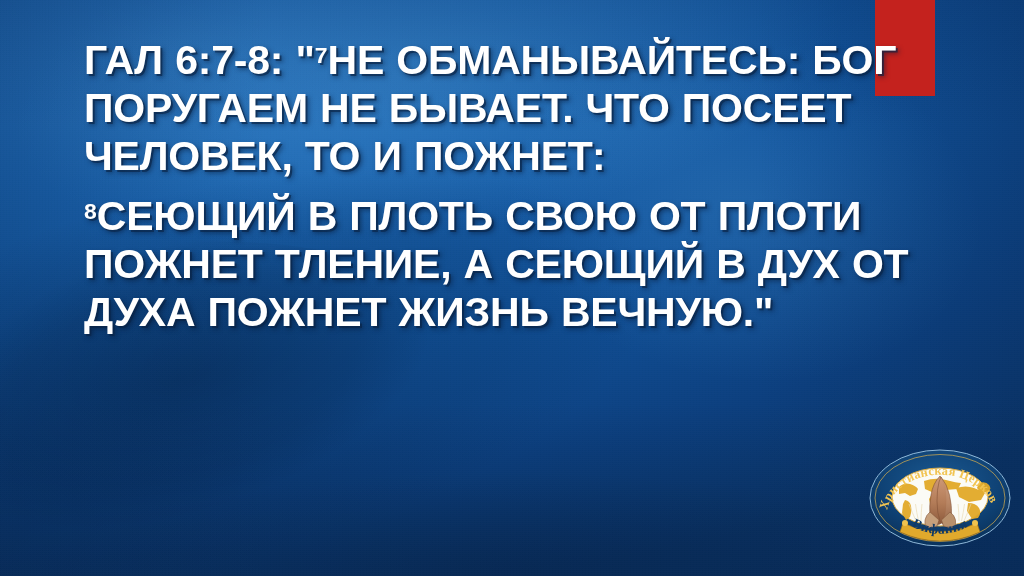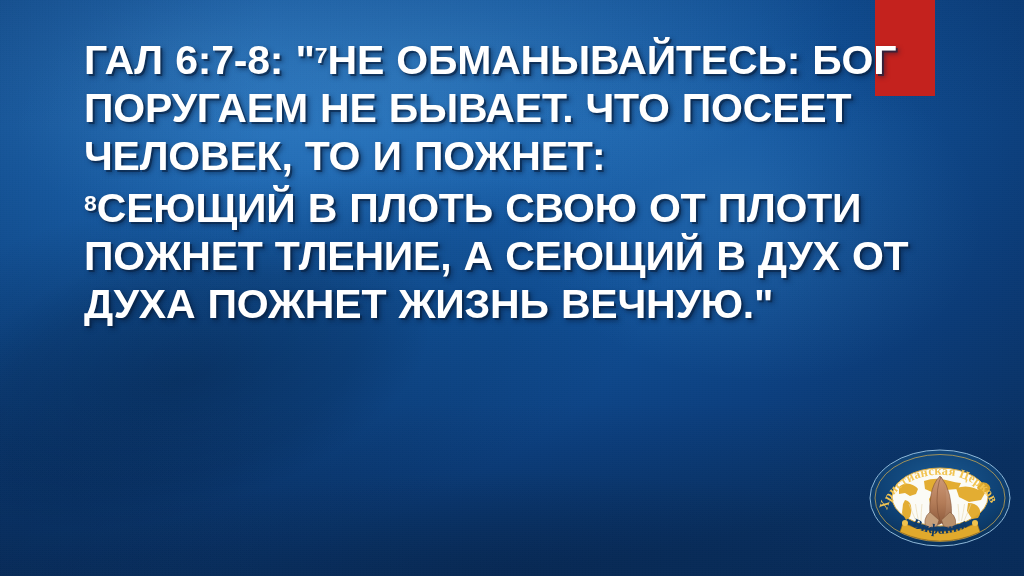--- a/index.html
+++ b/index.html
@@ -99,21 +99,21 @@
     font-size: 41px;
     font-weight: bold;
     line-height: 48px;
     letter-spacing: -0.2px;
     text-transform: uppercase;
     text-shadow:
       2px 2px 0 rgba(10,35,70,.62),
       3px 3px 5px rgba(6,24,52,.55);
     word-spacing: 1px;
   }
-  .para + .para { margin-top: 4px; }
+  .para + .para { margin-top: 12px; }
   .para .vnum {
     font-size: 0.56em;
     vertical-align: 0.46em;
     line-height: 0;
     letter-spacing: 0;
   }
   .para .hl {
     position: relative;
     z-index: 3;
   }

